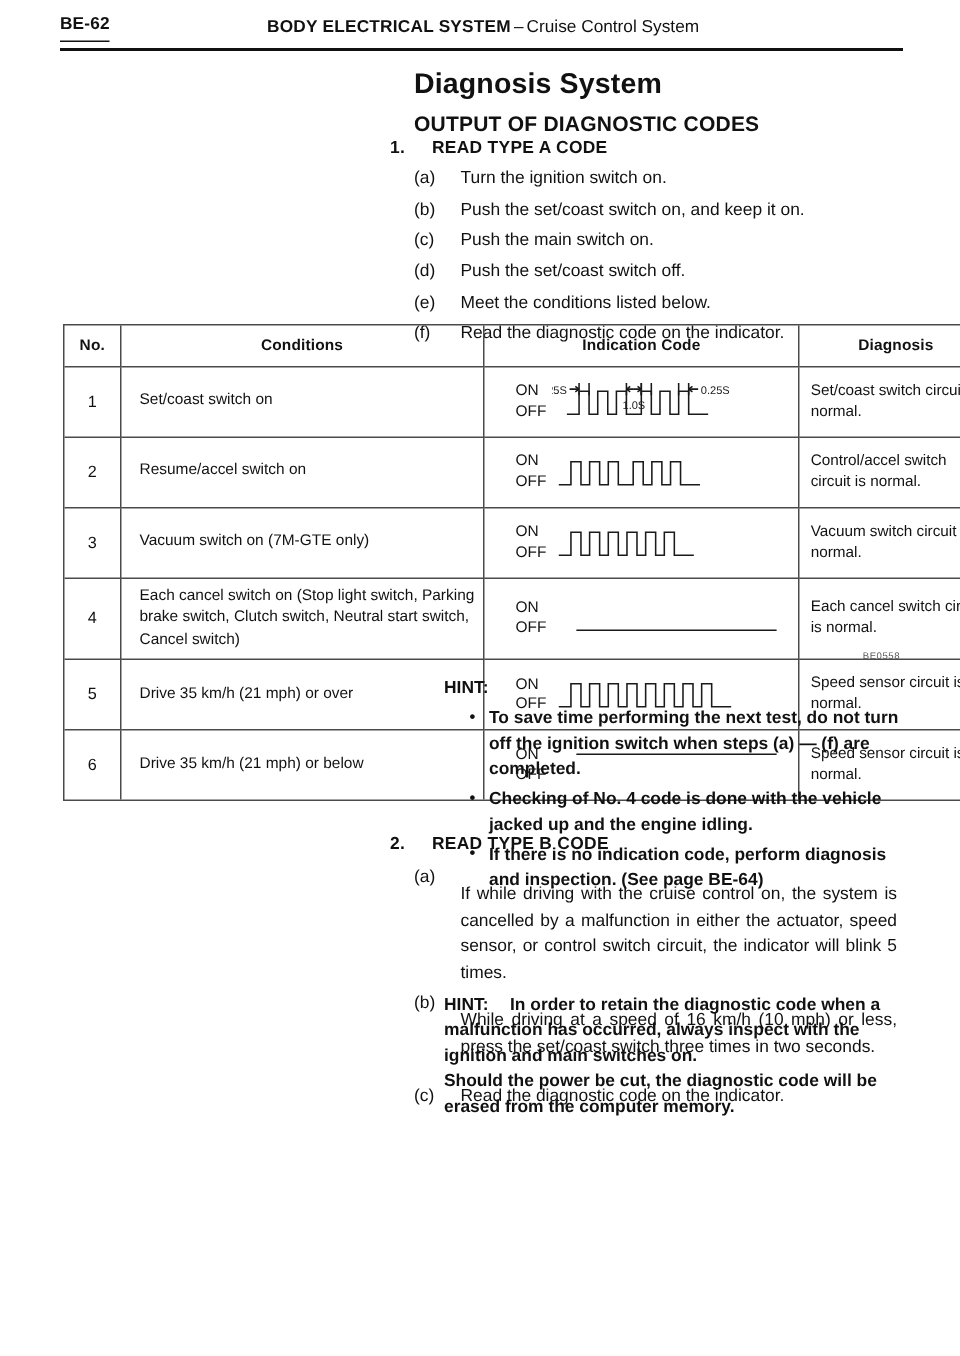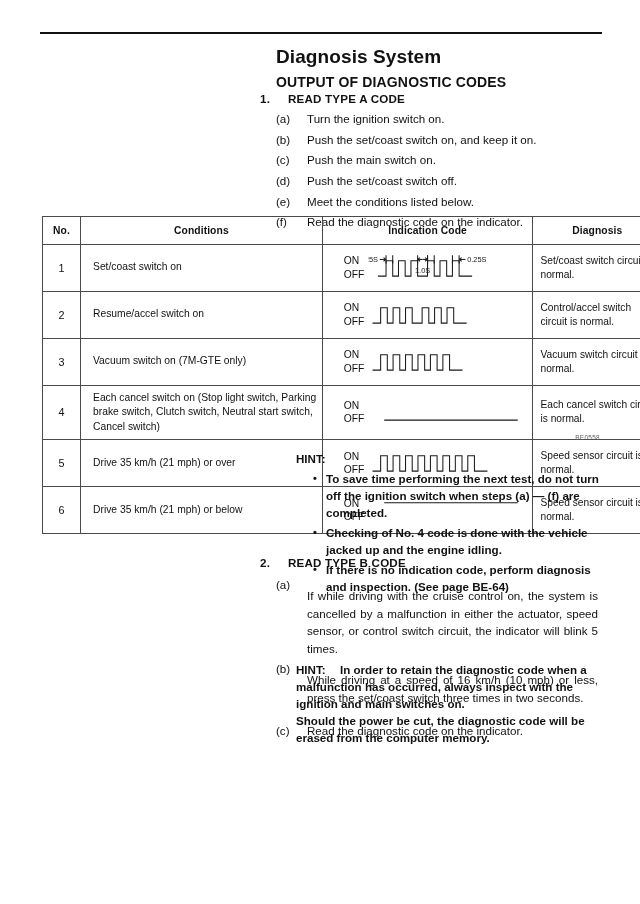--- a/index.html
+++ b/index.html
@@ -253,20 +253,26 @@
   .hint-inline-label {
     display: inline-block;
     min-width: 44px;
   }
 </style>
 </head>
 <body>
 
 <div class="page">
 
+  <div class="header">
+    <div class="header-page-no">BE-62</div>
+    <div class="header-title-wrap">
+      <span class="header-section">BODY ELECTRICAL SYSTEM</span><span class="header-dash">–</span><span class="header-sub">Cruise Control System</span>
+    </div>
+  </div>
   <div class="header-rule"></div>
 
   <div class="doc-title">Diagnosis System</div>
   <div class="doc-subtitle">OUTPUT OF DIAGNOSTIC CODES</div>
 
   <div class="proc-heading" style="left:260px; top:92px;">
     <span class="proc-num">1.</span><span>READ TYPE A CODE</span>
   </div>
 
   <div class="steps" id="steps-a" style="top:110px; width:330px;">

